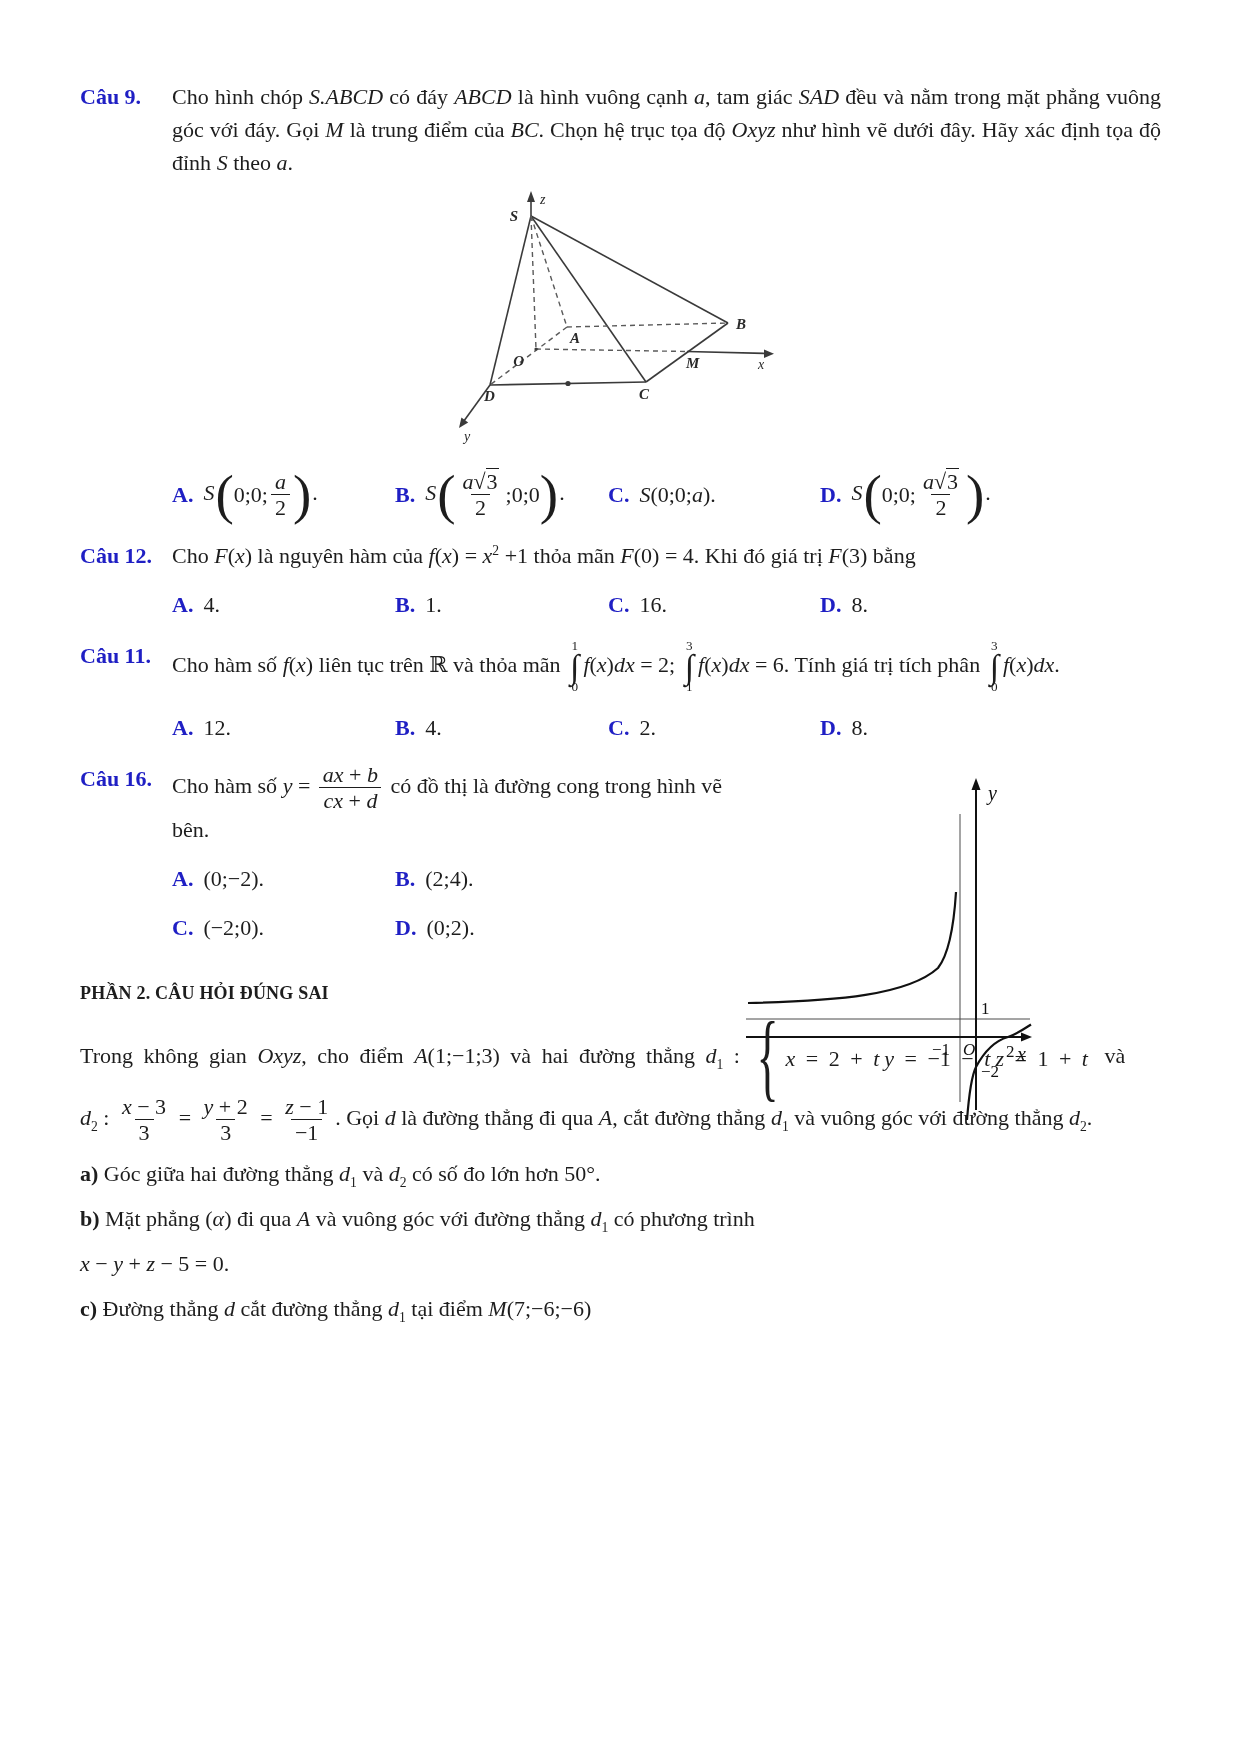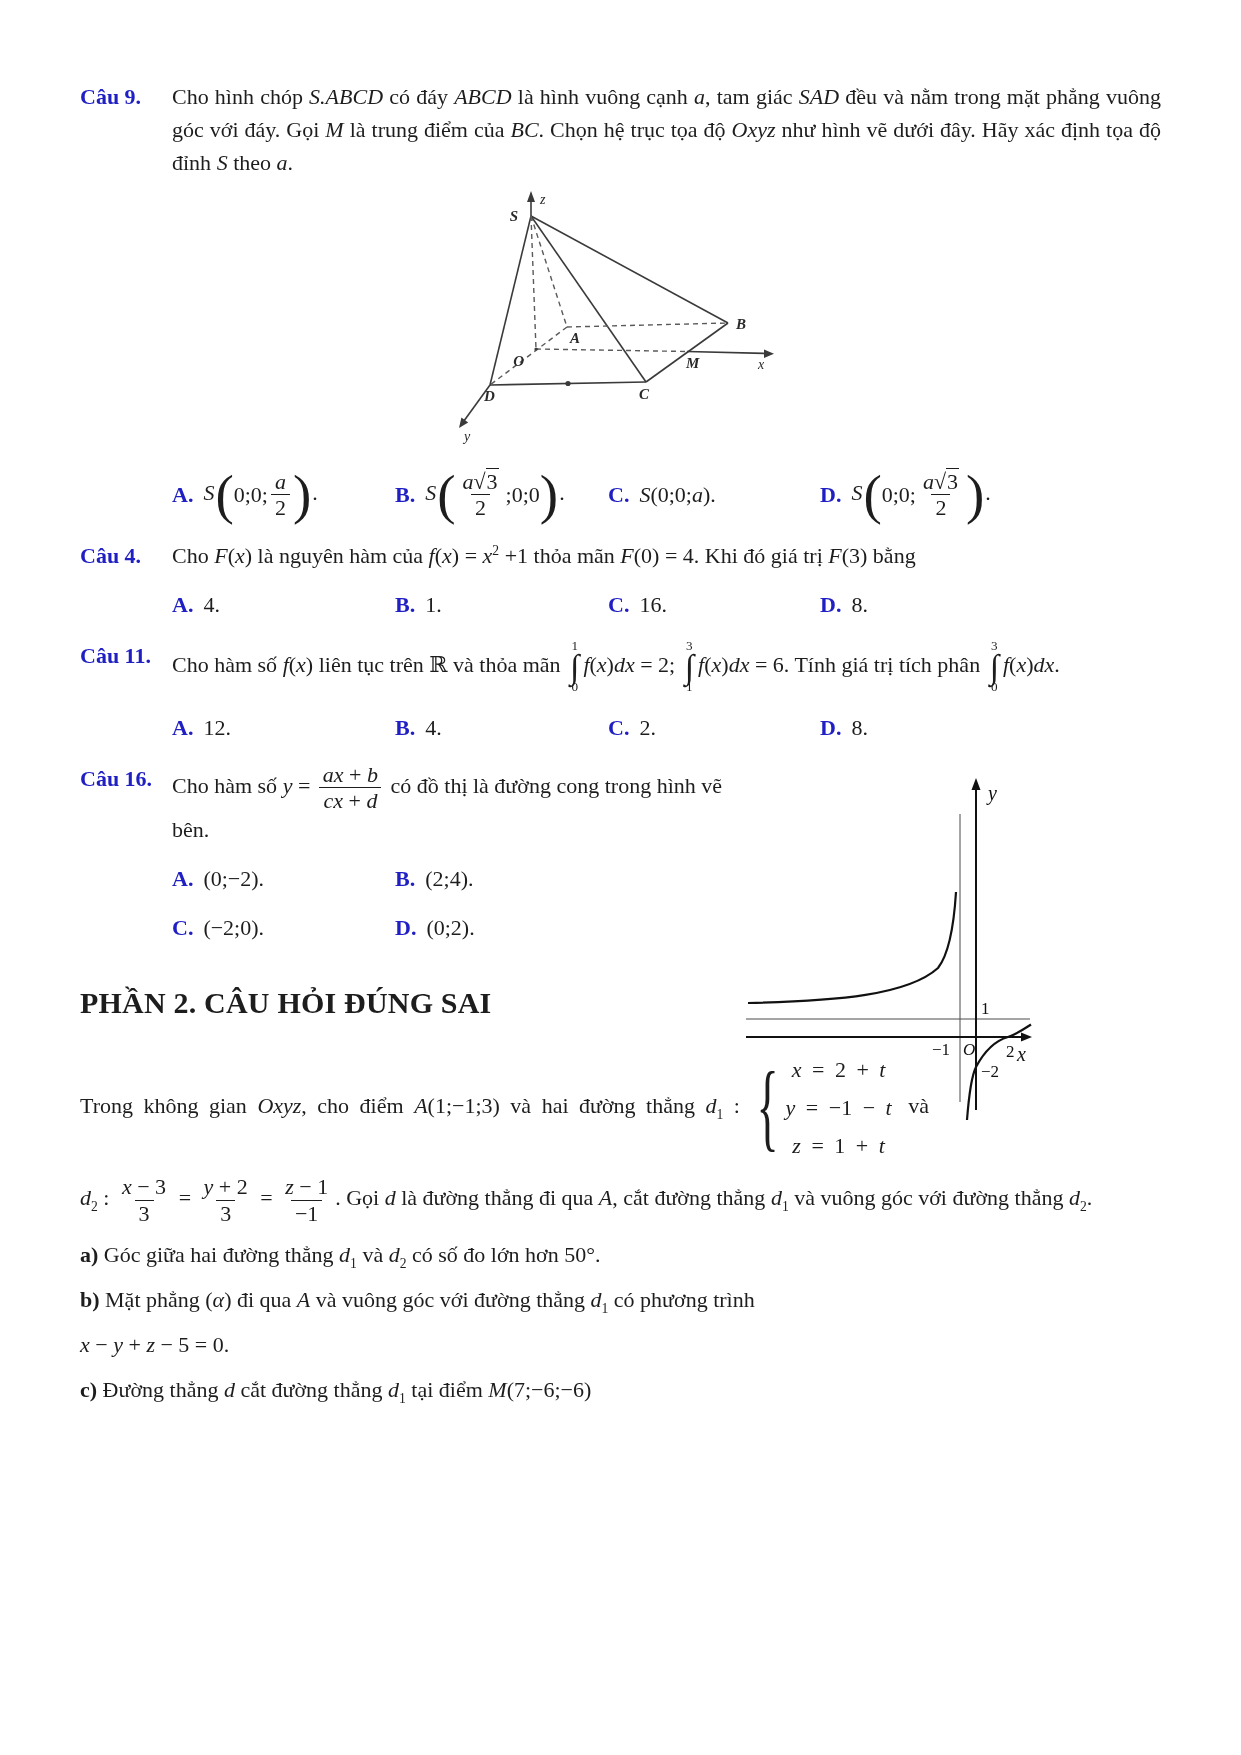--- a/index.html
+++ b/index.html
@@ -25,31 +25,31 @@
   .sqrt{white-space:nowrap;}
   .rv{border-top:1.4px solid currentColor;padding:0 1px;}
   .intw{display:inline-flex;flex-direction:column;align-items:center;vertical-align:middle;line-height:1;margin:0 4px;}
   .intw .lim{font-size:0.6em;line-height:1.1;}
   .isym{font-size:1.55em;font-style:italic;line-height:0.8;}
   .bigp{display:inline-flex;align-items:center;vertical-align:middle;margin:0 1px;}
   .bp{font-size:2.5em;font-weight:200;line-height:0;}
   .bpc{display:inline-flex;align-items:center;}
   .cases{display:inline-flex;align-items:center;vertical-align:middle;margin:0 6px;}
   .cbrace{display:inline-block;font-size:2.1em;line-height:1;transform:scaleY(2.1);transform-origin:50% 50%;font-weight:200;margin-right:7px;}
-  .clines{display:inline-flex;flex-direction:column;gap:5px;text-align:left;align-items:center;}
+  .clines{display:inline-flex;flex-direction:row;gap:5px;text-align:left;}
   .optrow{display:flex;align-items:center;margin:16px 0 0 0;}
   .optrow.tall{margin-top:20px;}
   .opt{display:flex;align-items:center;}
   .okey{color:#1f1fc4;font-weight:bold;margin-right:10px;}
   .w1{flex:0 0 223px;}.w2{flex:0 0 213px;}.w3{flex:0 0 212px;}.w4{flex:1;}
   .wA{flex:0 0 223px;}
   .fig-pyramid{margin:8px 0 6px 248px;width:400px;height:262px;}
   .graphfig{position:absolute;left:738px;top:772px;width:300px;height:360px;}
   .q12text{max-width:568px;}
-  .sec2{font-weight:bold;font-size:30px;margin:36px 0 28px 0;letter-spacing:0.2px;}
+  .sec2{font-weight:bold;font-size:18px;margin:36px 0 28px 0;letter-spacing:0.2px;}
   .spread{word-spacing:5px;}
   .stmt{margin:12px 0 0 0;}
   svg text{font-family:"Liberation Serif","DejaVu Serif",serif;}
   .vlab{font-size:15px;font-style:italic;font-weight:bold;fill:#2a2a2a;}
   .alab{font-size:14px;font-style:italic;fill:#2a2a2a;}
   .glab{font-size:20px;font-style:italic;fill:#111;}
   .gnum{font-size:17px;fill:#111;}
   .gO{font-size:17px;font-style:italic;fill:#111;}
 </style>
 </head>
@@ -139,21 +139,21 @@
                     <span class="fd">2</span>
                   </span></span>
                 <span class="bp">)</span>
               </span>.</span>
           </div>
       </div>
     </div>
   </div>
 
   <div class="q">
-    <div class="qlabel">Câu 4.</div>
+    <div class="qlabel">Câu 12.</div>
     <div class="qbody">
       <p class="qtext">Cho <span class="it">F</span>(<span class="it">x</span>) là nguyên hàm của <span class="it">f</span>(<span class="it">x</span>) = <span class="it">x</span><span class="supx">2</span> +1 thỏa mãn <span class="it">F</span>(0) = 4. Khi đó giá trị <span class="it">F</span>(3) bằng</p>
       <div class="optrow">
         <div class="opt w1">
             <span class="okey">A.</span>
             <span>4.</span>
           </div>
         <div class="opt w2">
             <span class="okey">B.</span>
             <span>1.</span>

